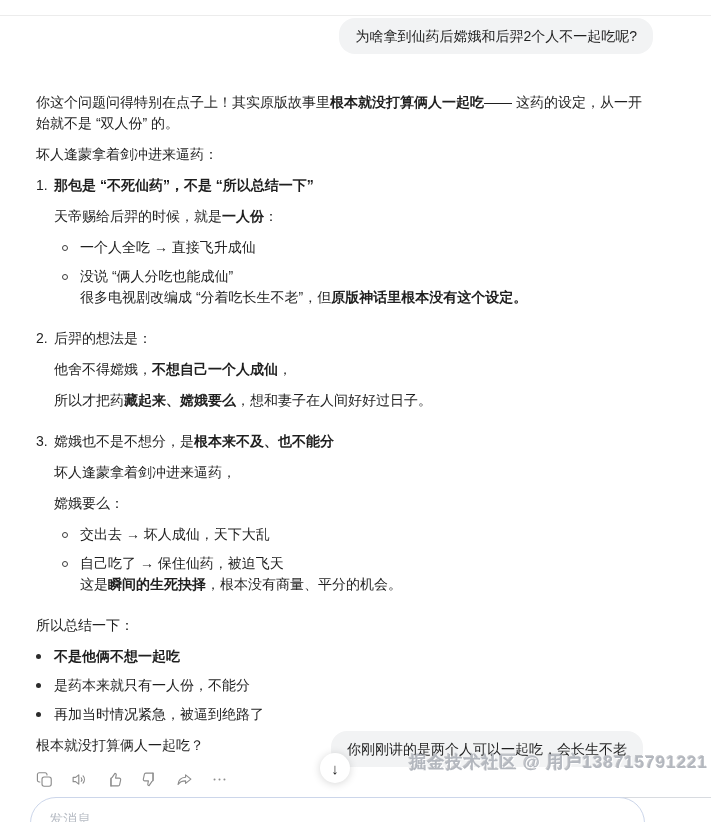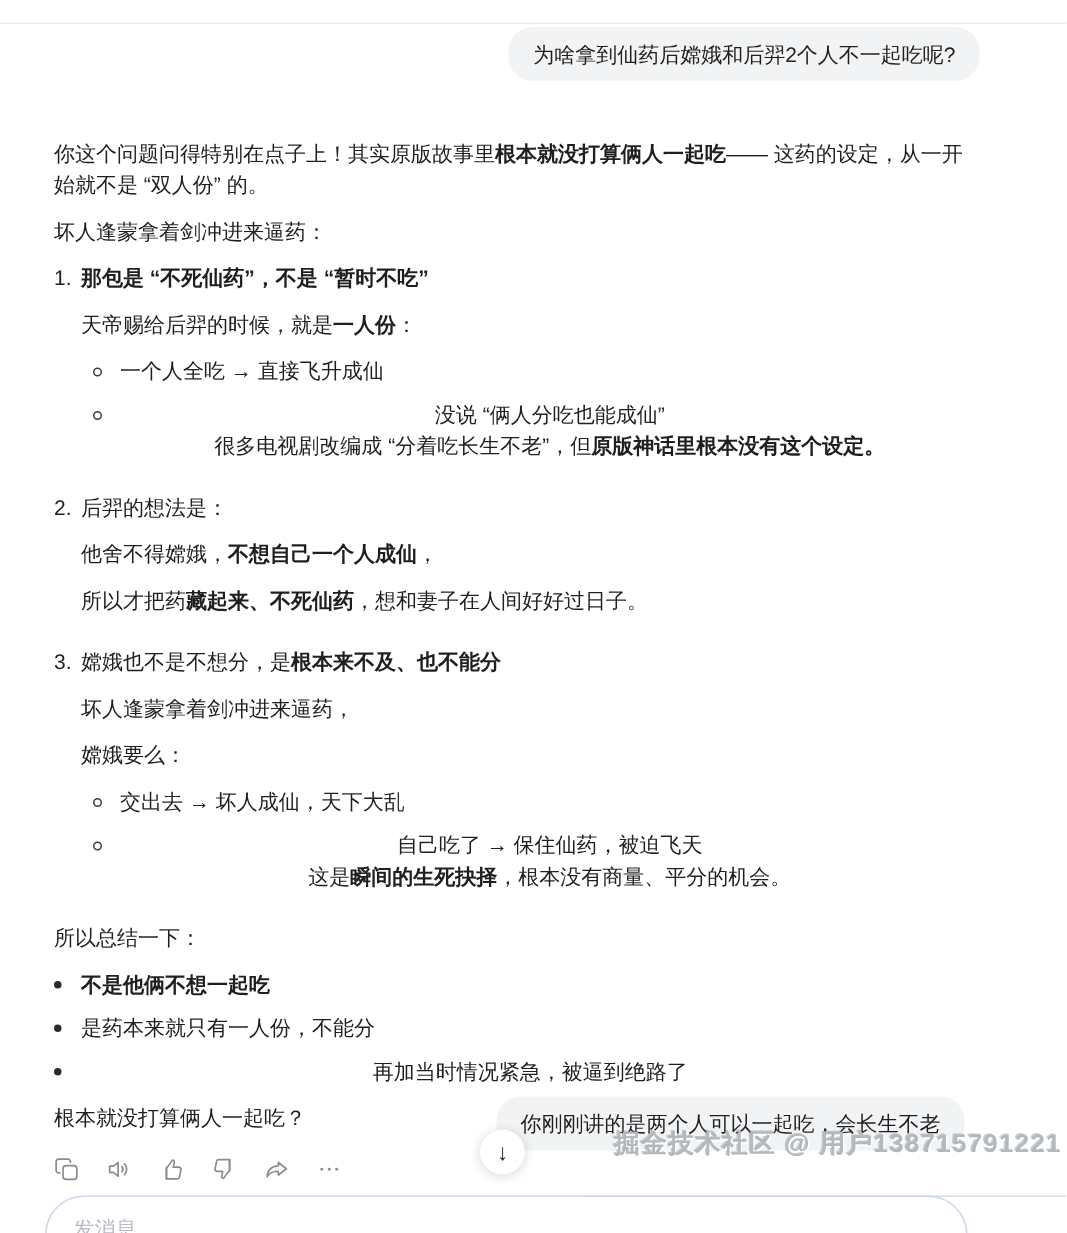--- a/index.html
+++ b/index.html
@@ -28,21 +28,21 @@
   .b{font-weight:700;}
 
   .ol-item{display:flex;margin:0 0 10px 0;}
   .ol-num{flex:none;width:18px;}
   .ol-body{flex:1;min-width:0;}
   .ol-body .head{margin:0 0 10px 0;}
 
   .ul{margin:0 0 10px 0;}
   .ul.hollow{margin-left:8px;}
   .li{display:flex;margin:0 0 8px 0;}
-  .li:last-child{margin-bottom:0;text-align:center;}
+  .li:last-child{margin-bottom:0;}
   .marker{flex:none;width:18px;}
   .marker i{display:block;width:5px;height:5px;border-radius:50%;margin-top:8px;}
   .marker.hollow i{border:1.2px solid #3d3d3d;background:transparent;width:4px;height:4px;}
   .marker.disc i{background:#2b2b2b;}
   .li-text{flex:1;min-width:0;}
 
   .msg-toolbar{display:flex;align-items:center;gap:11px;margin-top:12px;margin-left:-4px;}
   .tool{
     width:24px;height:22px;display:flex;align-items:center;justify-content:center;
     background:transparent;border:none;padding:0;cursor:pointer;border-radius:6px;
@@ -91,21 +91,21 @@
     <div class="bubble-row">
       <div class="bubble">为啥拿到仙药后嫦娥和后羿2个人不一起吃呢?</div>
     </div>
 
     <div class="assistant" id="assistant-blocks">
         <div class="para"><span>你这个问题问得特别在点子上！其实原版故事里</span><span class="b">根本就没打算俩人一起吃</span><span>—— 这药的设定，从一开始就不是 “双人份” 的。</span></div>
         <div class="para"><span>坏人逢蒙拿着剑冲进来逼药：</span></div>
         <div class="ol-item">
           <span class="ol-num">1.</span>
           <div class="ol-body">
-            <div class="para head"><span class="b">那包是 “不死仙药”，不是 “暂时不吃”</span></div>
+            <div class="para head"><span class="b">那包是 “不死仙药”，不是 “所以总结一下”</span></div>
             <div class="para"><span>天帝赐给后羿的时候，就是</span><span class="b">一人份</span><span>：</span></div>
             <div class="ul hollow">
               <div class="li">
                 <span class="marker hollow">
                   <i></i>
                 </span>
                 <div class="li-text">
                   <div class="line"><span>一个人全吃 → 直接飞升成仙</span></div>
                 </div>
               </div>
@@ -119,21 +119,21 @@
                 </div>
               </div>
             </div>
           </div>
         </div>
         <div class="ol-item">
           <span class="ol-num">2.</span>
           <div class="ol-body">
             <div class="para head"><span>后羿的想法是：</span></div>
             <div class="para"><span>他舍不得嫦娥，</span><span class="b">不想自己一个人成仙</span><span>，</span></div>
-            <div class="para"><span>所以才把药</span><span class="b">藏起来、不死仙药</span><span>，想和妻子在人间好好过日子。</span></div>
+            <div class="para"><span>所以才把药</span><span class="b">藏起来、嫦娥要么</span><span>，想和妻子在人间好好过日子。</span></div>
           </div>
         </div>
         <div class="ol-item">
           <span class="ol-num">3.</span>
           <div class="ol-body">
             <div class="para head"><span>嫦娥也不是不想分，是</span><span class="b">根本来不及、也不能分</span></div>
             <div class="para"><span>坏人逢蒙拿着剑冲进来逼药，</span></div>
             <div class="para"><span>嫦娥要么：</span></div>
             <div class="ul hollow">
               <div class="li">

